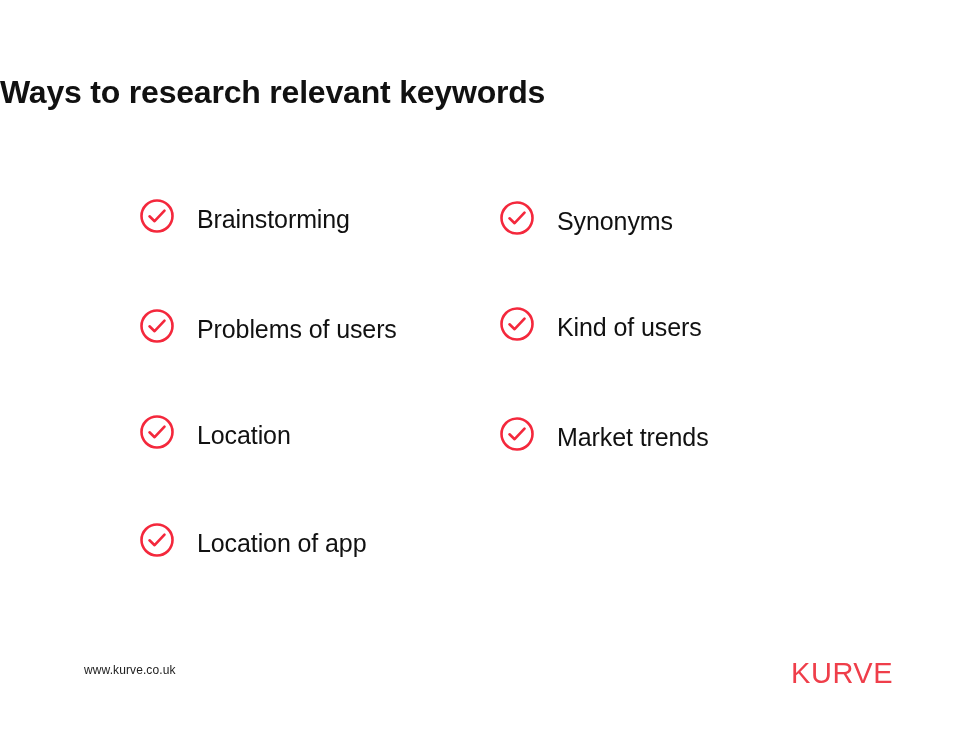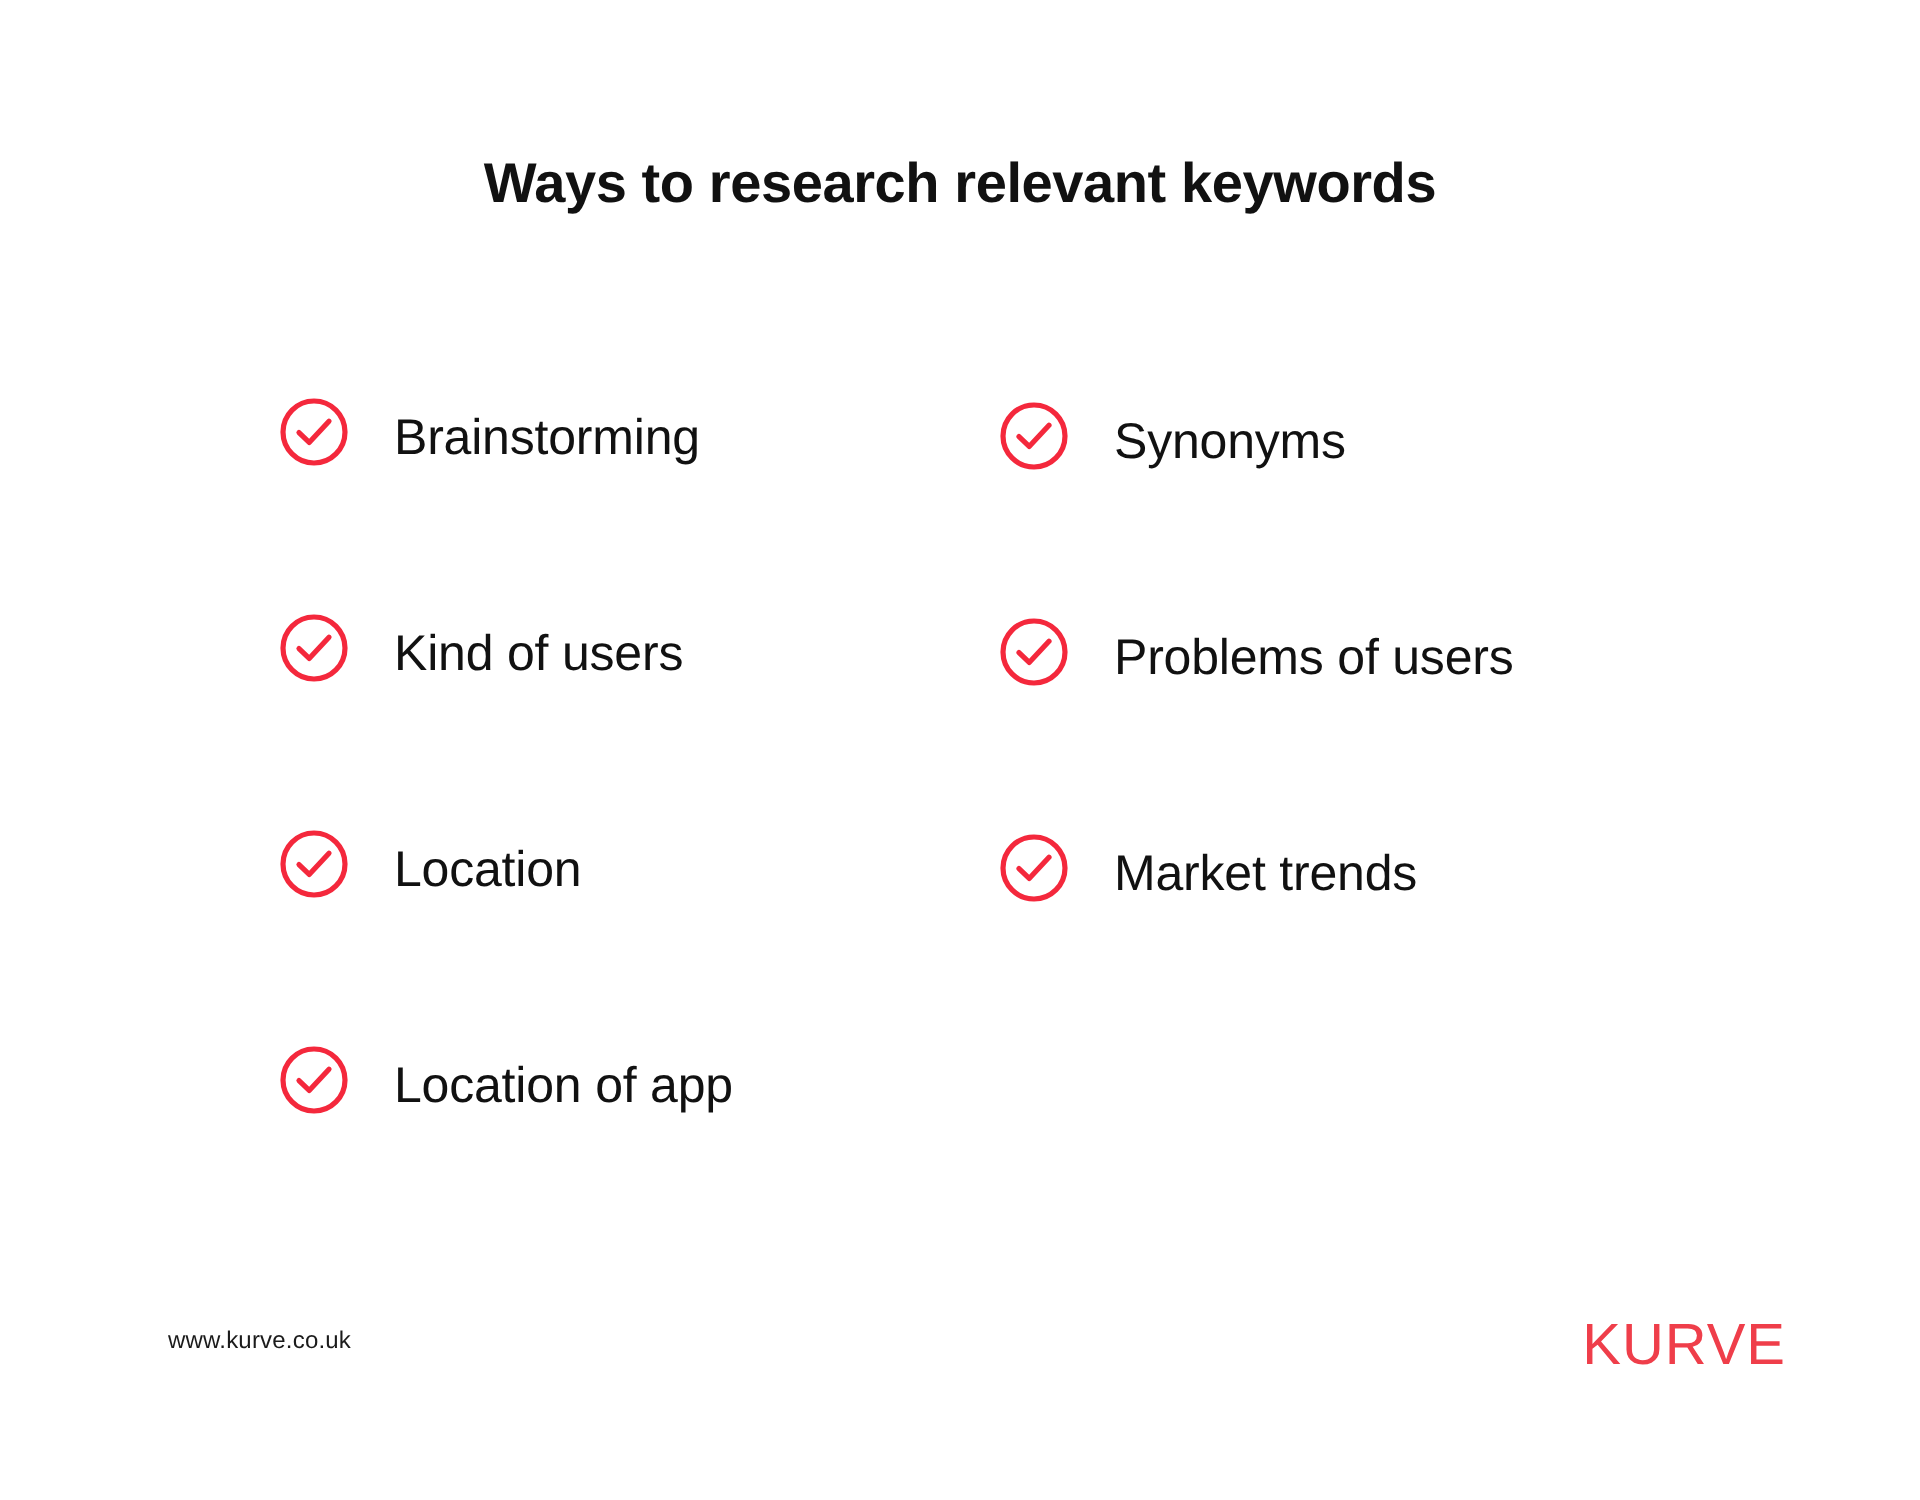--- a/index.html
+++ b/index.html
@@ -23,22 +23,21 @@
     background: #ffffff;
     box-sizing: border-box;
   }
 
   
   .title {
     position: absolute;
     top: 74px;
     left: 0;
     width: 960px;
-    text-align: center;
-    font-size: 28px;
+    font-size: 32px;
     font-weight: bold;
     color: #111111;
     letter-spacing: -0.2px;
     line-height: 36px;
   }
 
   
   .checklist {
     position: absolute;
     top: 190px;
@@ -125,38 +124,38 @@
     <div class="check-item col-right">
       <span class="check-icon">
         <svg viewBox="0 0 36 36" width="36" height="36" aria-hidden="true">
           <circle cx="18" cy="18" r="15.5" fill="none" stroke="#f4283c" stroke-width="2.6"></circle>
           <polyline points="10.5,18.3 15.6,23.2 25.5,12.6" fill="none" stroke="#f4283c" stroke-width="2.6" stroke-linecap="round" stroke-linejoin="round"></polyline>
         </svg>
       </span>
       <span class="check-label">Synonyms</span>
     </div>
 
+    <div class="check-item col-right">
+      <span class="check-icon">
+        <svg viewBox="0 0 36 36" width="36" height="36" aria-hidden="true">
+          <circle cx="18" cy="18" r="15.5" fill="none" stroke="#f4283c" stroke-width="2.6"></circle>
+          <polyline points="10.5,18.3 15.6,23.2 25.5,12.6" fill="none" stroke="#f4283c" stroke-width="2.6" stroke-linecap="round" stroke-linejoin="round"></polyline>
+        </svg>
+      </span>
+      <span class="check-label">Problems of users</span>
+    </div>
+
     <div class="check-item col-left">
       <span class="check-icon">
         <svg viewBox="0 0 36 36" width="36" height="36" aria-hidden="true">
           <circle cx="18" cy="18" r="15.5" fill="none" stroke="#f4283c" stroke-width="2.6"></circle>
           <polyline points="10.5,18.3 15.6,23.2 25.5,12.6" fill="none" stroke="#f4283c" stroke-width="2.6" stroke-linecap="round" stroke-linejoin="round"></polyline>
         </svg>
       </span>
       <span class="check-label">Kind of users</span>
-    </div>
-
-    <div class="check-item col-right">
-      <span class="check-icon">
-        <svg viewBox="0 0 36 36" width="36" height="36" aria-hidden="true">
-          <circle cx="18" cy="18" r="15.5" fill="none" stroke="#f4283c" stroke-width="2.6"></circle>
-          <polyline points="10.5,18.3 15.6,23.2 25.5,12.6" fill="none" stroke="#f4283c" stroke-width="2.6" stroke-linecap="round" stroke-linejoin="round"></polyline>
-        </svg>
-      </span>
-      <span class="check-label">Problems of users</span>
     </div>
 
     <div class="check-item col-left">
       <span class="check-icon">
         <svg viewBox="0 0 36 36" width="36" height="36" aria-hidden="true">
           <circle cx="18" cy="18" r="15.5" fill="none" stroke="#f4283c" stroke-width="2.6"></circle>
           <polyline points="10.5,18.3 15.6,23.2 25.5,12.6" fill="none" stroke="#f4283c" stroke-width="2.6" stroke-linecap="round" stroke-linejoin="round"></polyline>
         </svg>
       </span>
       <span class="check-label">Location</span>

